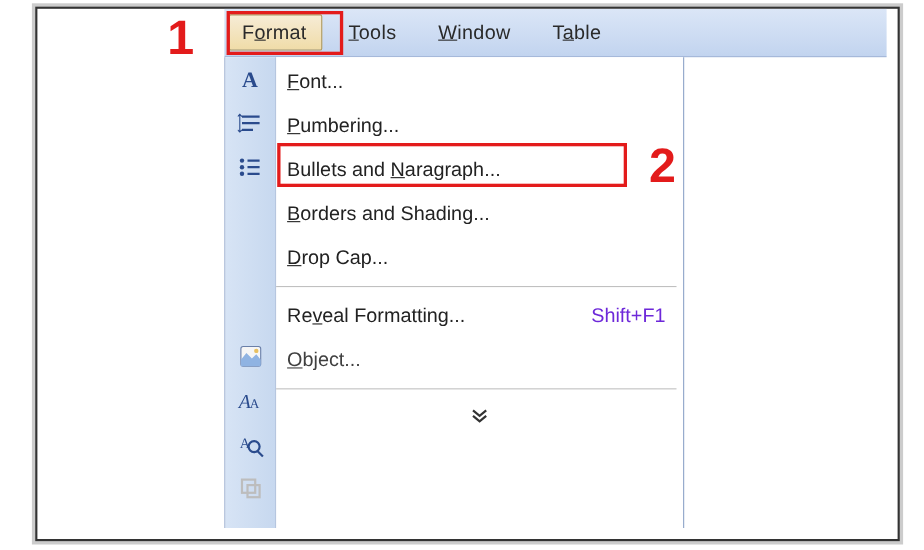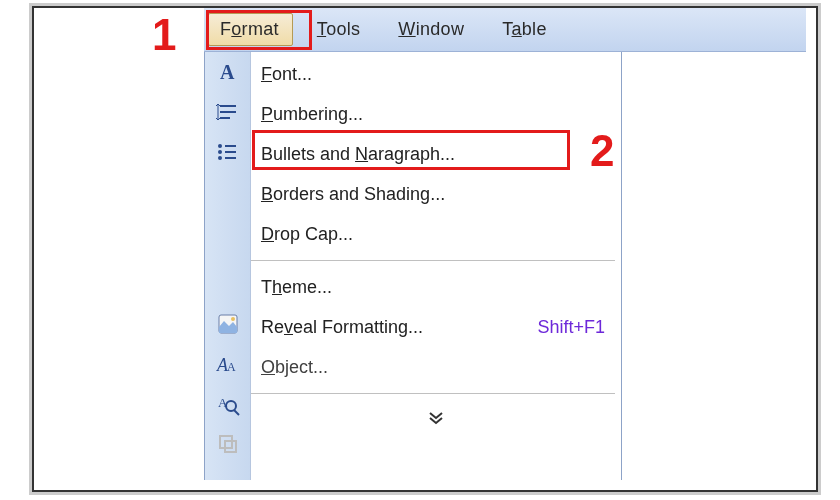--- a/index.html
+++ b/index.html
@@ -218,23 +218,20 @@
         <span class="label"><span>Bullets and </span><span class="ul">N</span><span>aragraph...</span></span>
       </div>
       <div class="menu-row">
         <span class="label"><span class="ul">B</span><span>orders and Shading...</span></span>
       </div>
       <div class="menu-row">
         <span class="label"><span class="ul">D</span><span>rop Cap...</span></span>
       </div>
       <div class="sep"></div>
       <div class="menu-row">
-        <span class="label"><span>T</span><span class="ul">h</span><span>eme...</span></span>
-      </div>
-      <div class="menu-row">
         <span class="label"><span>Re</span><span class="ul">v</span><span>eal Formatting...</span></span>
         <span class="shortcut">Shift+F1</span>
       </div>
       <div class="menu-row disabled">
         <span class="label"><span class="ul">O</span><span>bject...</span></span>
       </div>
       <div class="sep"></div>
       <div class="expand-chevron">
         <svg width="20" height="14" viewBox="0 0 20 14">
           <path d="M4 2 L10 7 L16 2" stroke="#333" stroke-width="2" fill="none"></path>

